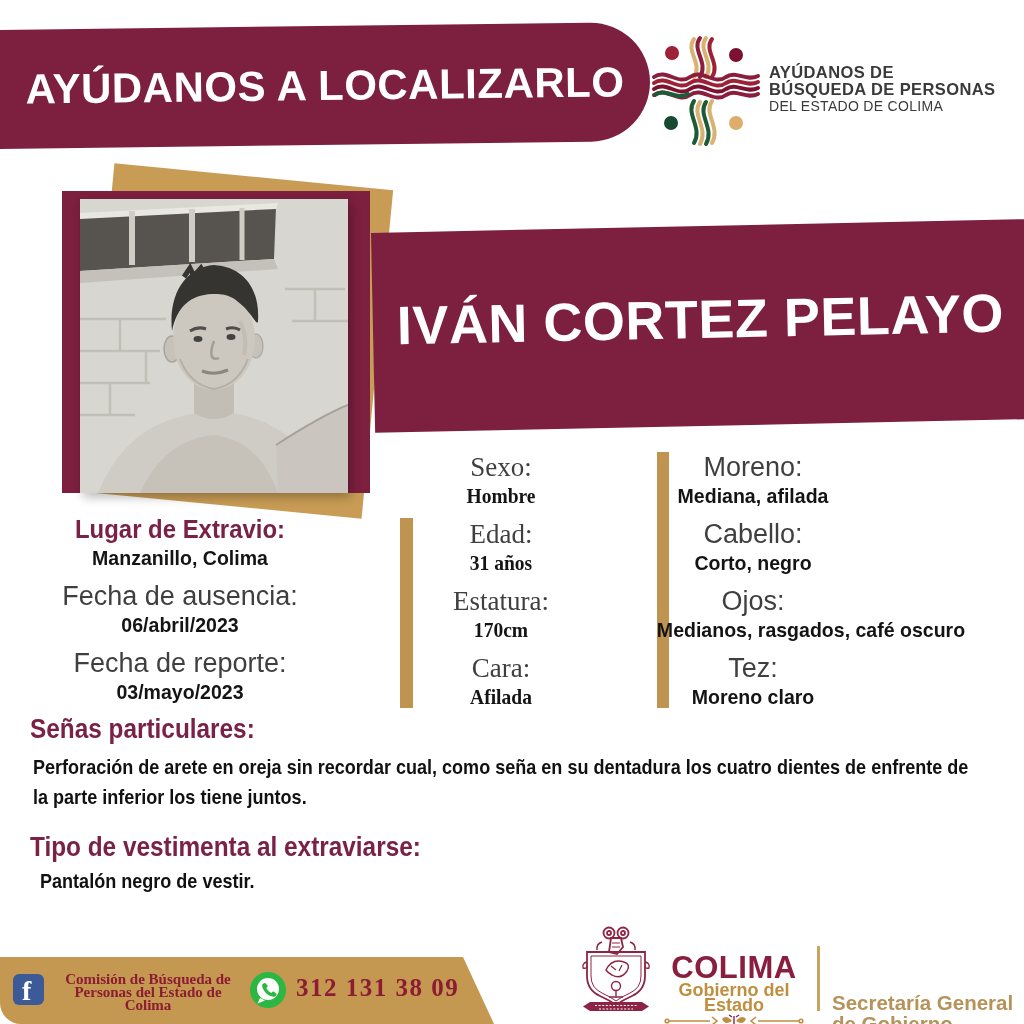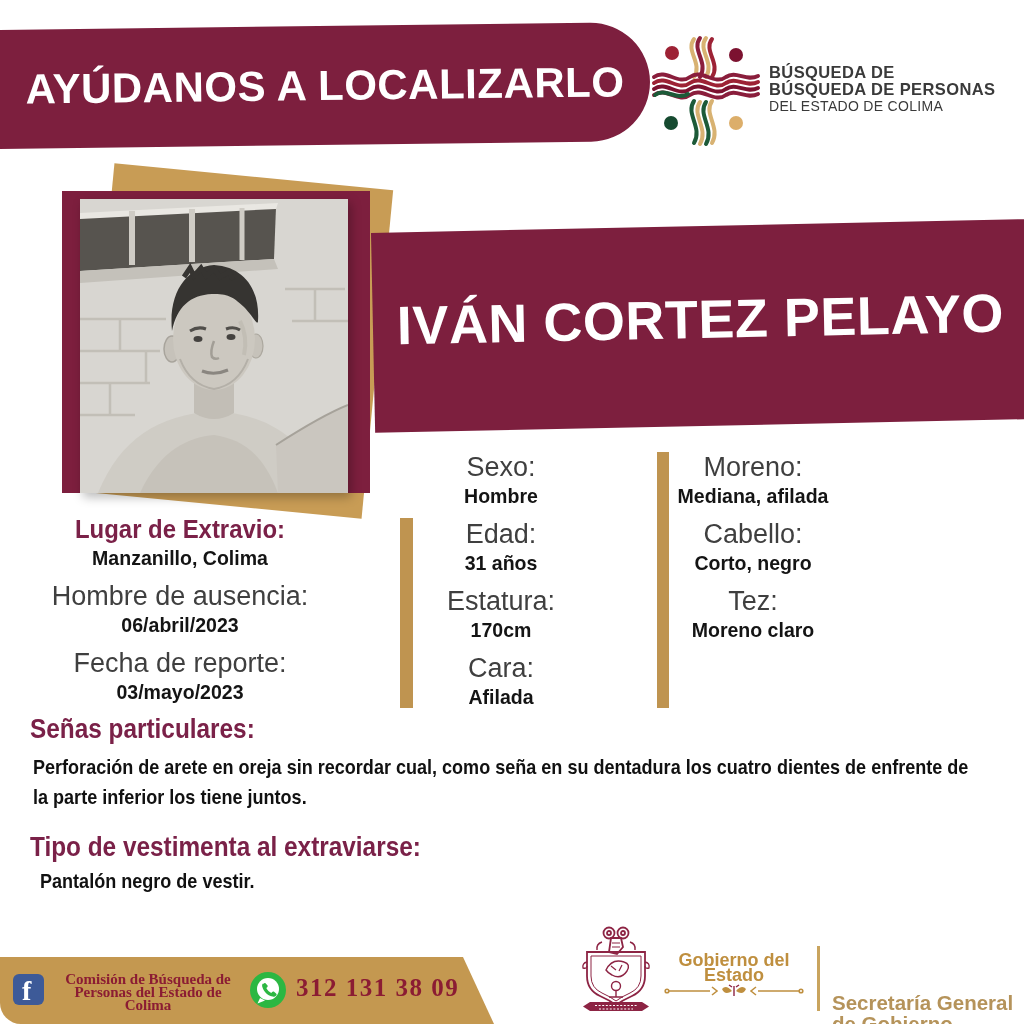--- a/index.html
+++ b/index.html
@@ -30,21 +30,21 @@
   .name-banner{
     position:absolute; left:373px; top:226px; width:655px; height:200px;
     background:#7d1f3e; transform:rotate(-1.2deg);
     display:flex; align-items:center; justify-content:center; padding-bottom:14px;
   }
   .name-banner span{ color:#fff; font-weight:700; font-size:54px; letter-spacing:.5px; white-space:nowrap; }
 
   
   .col{ position:absolute; text-align:center; }
   .case-col{ left:28px; top:514px; width:304px; }
-  .mid-col{ left:413px; top:452px; width:176px; }
+  .mid-col{ left:413px; top:452px; width:176px;font-family:Liberation Serif, serif; }
   .right-col{ left:577px; top:452px; width:352px; }
   .info-item{ margin-bottom:10px; }
   .info-label{ font-size:27px; line-height:31px; color:#3f3f3f; font-weight:400; }
   .info-label.maroon{ color:#7a2148; font-weight:700; font-size:26px; transform:scaleX(.92); }
   .info-value{ font-size:21px; line-height:26px; font-weight:700; color:#141414; transform:scaleX(.93); }
   .info-value.shift-r{ margin-left:70px; white-space:nowrap; }
   .tan-bar{ position:absolute; background:#bf9450; }
   .bar1{ left:400px; top:518px; width:13px; height:190px; }
   .bar2{ left:657px; top:452px; width:12px; height:256px; }
 
@@ -102,21 +102,21 @@
       <path d="M6,62 c12,-9 24,9 36,0 c12,-9 24,9 36,0 c10,-7 20,5 32,-1" stroke="#8a1e3c"></path>
       <path d="M7,62 c10,-8 22,6 33,-1" stroke="#1c5a38"></path>
     </g>
     <circle cx="24" cy="20" r="7" fill="#9d2235"></circle>
     <circle cx="88" cy="22" r="7" fill="#7c1230"></circle>
     <circle cx="23" cy="90" r="7" fill="#164a30"></circle>
     <circle cx="88" cy="90" r="7" fill="#dcae6a"></circle>
   </svg>
 
   <div class="org-text">
-    <div class="l1">BÚSQUEDA DE</div>
+    <div class="l1">AYÚDANOS DE</div>
     <div class="l2">BÚSQUEDA DE PERSONAS</div>
     <div class="l3">DEL ESTADO DE COLIMA</div>
   </div>
 
   <div class="tan-square"></div>
   <div class="maroon-square"></div>
   <div class="photo-wrap">
     <svg width="268" height="294" viewBox="0 0 268 294">
       <rect width="268" height="294" fill="#d8d6d1"></rect>
 
@@ -169,21 +169,21 @@
   <div class="name-banner">
     <span>IVÁN CORTEZ PELAYO</span>
   </div>
 
   <div class="col case-col">
     <div class="info-item">
       <div class="info-label maroon">Lugar de Extravio:</div>
       <div class="info-value">Manzanillo, Colima</div>
     </div>
     <div class="info-item">
-      <div class="info-label">Hombre de ausencia:</div>
+      <div class="info-label">Fecha de ausencia:</div>
       <div class="info-value">06/abril/2023</div>
     </div>
     <div class="info-item">
       <div class="info-label">Fecha de reporte:</div>
       <div class="info-value">03/mayo/2023</div>
     </div>
   </div>
 
   <div class="tan-bar bar1"></div>
 
@@ -209,20 +209,24 @@
   <div class="tan-bar bar2"></div>
 
   <div class="col right-col">
     <div class="info-item">
       <div class="info-label">Moreno:</div>
       <div class="info-value">Mediana, afilada</div>
     </div>
     <div class="info-item">
       <div class="info-label">Cabello:</div>
       <div class="info-value">Corto, negro</div>
+    </div>
+    <div class="info-item">
+      <div class="info-label">Ojos:</div>
+      <div class="info-value shift-r">Medianos, rasgados, café oscuro</div>
     </div>
     <div class="info-item">
       <div class="info-label">Tez:</div>
       <div class="info-value">Moreno claro</div>
     </div>
   </div>
 
   <div class="sec-heading senas-heading">Señas particulares:</div>
   <div class="sec-body senas-body">Perforación de arete en oreja sin recordar cual, como seña en su dentadura los cuatro dientes de enfrente de la parte inferior los tiene juntos.</div>
 
@@ -260,20 +264,21 @@
       <circle cx="38" cy="62" r="4.5" stroke-width="1.4"></circle>
       <path d="M38,66 v7 M31,73 h14" stroke-width="1.4"></path>
     </g>
     <path d="M12,78 h52 v9 h-52 z" fill="#8d2444"></path>
     <polygon points="12,78 5,82.5 12,87" fill="#8d2444"></polygon>
     <polygon points="64,78 71,82.5 64,87" fill="#8d2444"></polygon>
     <path d="M17,81.5 h42 M21,85 h34" stroke="#ffffff" stroke-width="1" stroke-dasharray="2,1.6"></path>
   </svg>
 
   <div class="colima-block">
+    <div class="colima-word">COLIMA</div>
     <div class="colima-sub">Gobierno del Estado</div>
     <svg class="flourish" width="140" height="14" viewBox="0 0 140 14">
       <g stroke="#bf8f3f" stroke-width="1.6" fill="none">
         <path d="M4,7 h42 M94,7 h42"></path>
         <path d="M48,3 l5,4 l-5,4 M92,3 l-5,4 l5,4"></path>
         <circle cx="3" cy="7" r="1.8"></circle>
           <circle cx="137" cy="7" r="1.8"></circle>
       </g>
       <path d="M68,7 q-6,-7 -10,-2 q3,7 10,2 z" fill="#bf8f3f"></path>
       <path d="M72,7 q6,-7 10,-2 q-3,7 -10,2 z" fill="#bf8f3f"></path>

